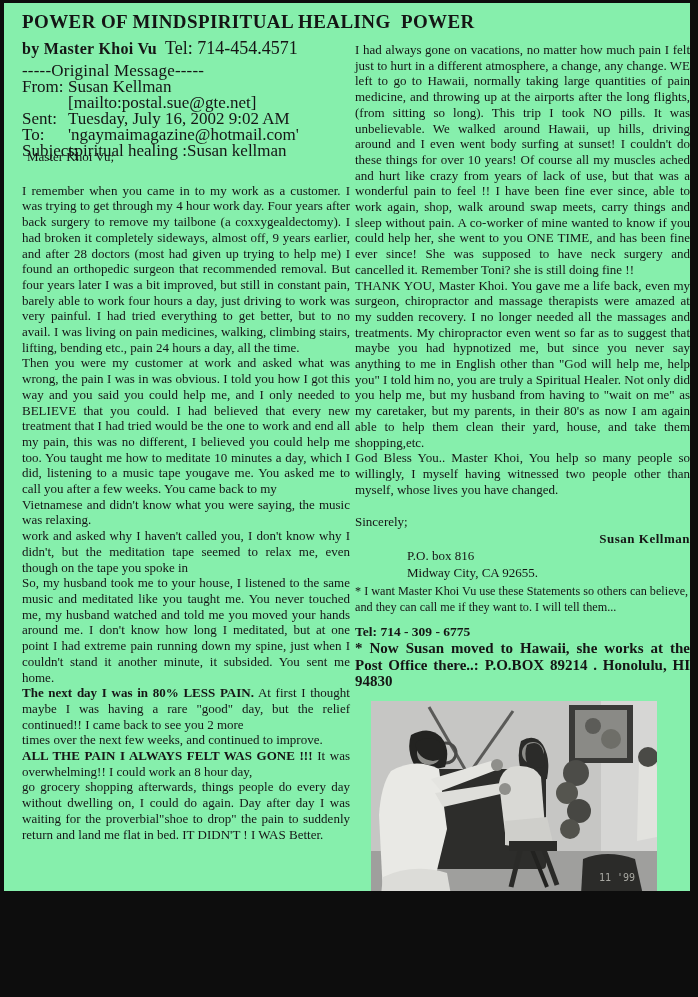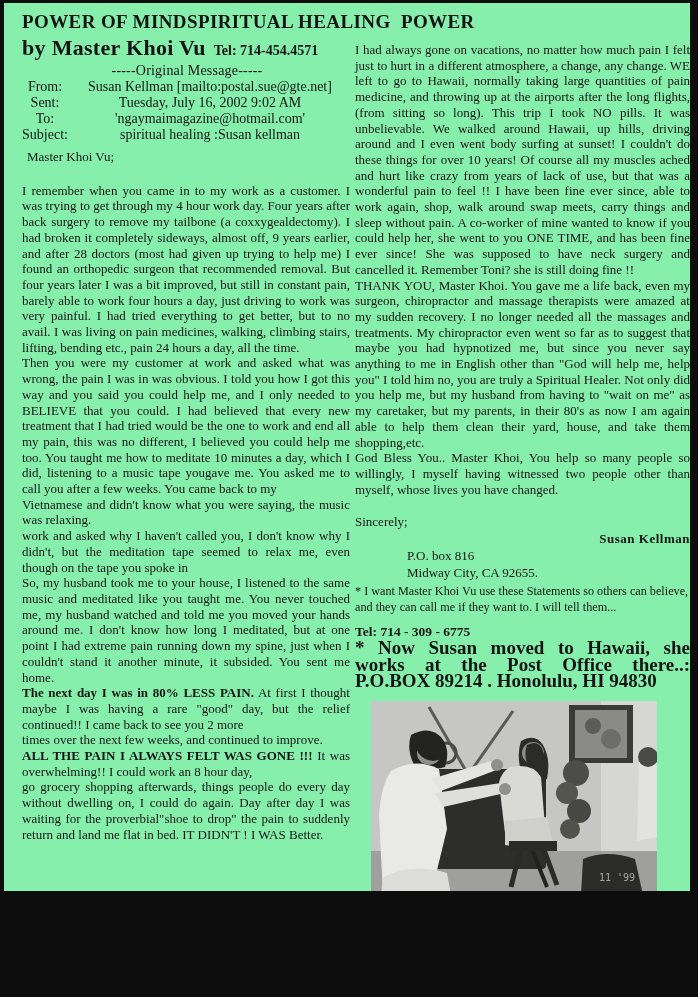--- a/index.html
+++ b/index.html
@@ -12,42 +12,42 @@
     position:absolute;left:4px;top:3px;width:686px;height:888px;
     background:#86efac;color:#151515;overflow:hidden;
   }
   
   .header{position:absolute;left:18px;top:7px;width:650px;}
   .title{
     font-size:19px;font-weight:bold;letter-spacing:.4px;
     white-space:pre-wrap;line-height:24px;
   }
   .byline{margin-top:3px;line-height:22px;}
-  .byline-name{font-size:22px;font-weight:bold;letter-spacing:.3px;}
-  .byline-tel{font-size:14px;font-weight:bold;margin-left:4px;}
+  .byline-name{font-size:16px;font-weight:bold;letter-spacing:.3px;}
+  .byline-tel{font-size:18px;font-weight:normal;margin-left:4px;}
   
-  .email-header{position:absolute;left:18px;top:60px;width:330px;font-size:14px;line-height:16px;text-align:center;}
+  .email-header{position:absolute;left:18px;top:60px;width:330px;font-size:17px;line-height:16px;}
   .orig-msg{letter-spacing:.2px;}
   .email-row{display:flex;}
   .email-label{width:46px;flex:0 0 46px;}
   .email-value{flex:1;}
   
   .col{position:absolute;font-size:13px;line-height:15.7px;}
   .col-left{left:18px;top:146px;width:328px;}
   .col-right{left:351px;top:39px;width:335px;}
   .para{margin:0;text-align:justify;}
   .para b{font-weight:bold;}
   .salutation{text-align:left;padding-left:5px;margin-bottom:18px;}
   
   .signature{margin-top:17px;font-size:13px;line-height:16.8px;}
   .sig-name{font-weight:bold;letter-spacing:.5px;text-align:right;}
   .sig-addr{padding-left:52px;}
   .sig-note{font-size:12.2px;line-height:16.5px;margin-top:1px;}
   .sig-tel{font-weight:bold;font-size:13.5px;margin-top:8px;}
-  .sig-hawaii{font-weight:bold;font-size:19px;line-height:16.2px;text-align:justify;}
+  .sig-hawaii{font-weight:bold;font-size:15px;line-height:16.2px;text-align:justify;}
   
   .photo-wrap{margin:12px 0 0 16px;width:286px;height:194px;position:relative;}
   .photo-wrap svg{display:block;}
   
   .pen-arrow{position:absolute;left:649px;top:965px;}
 </style>
 </head>
 <body>
 
 <div class="page">

